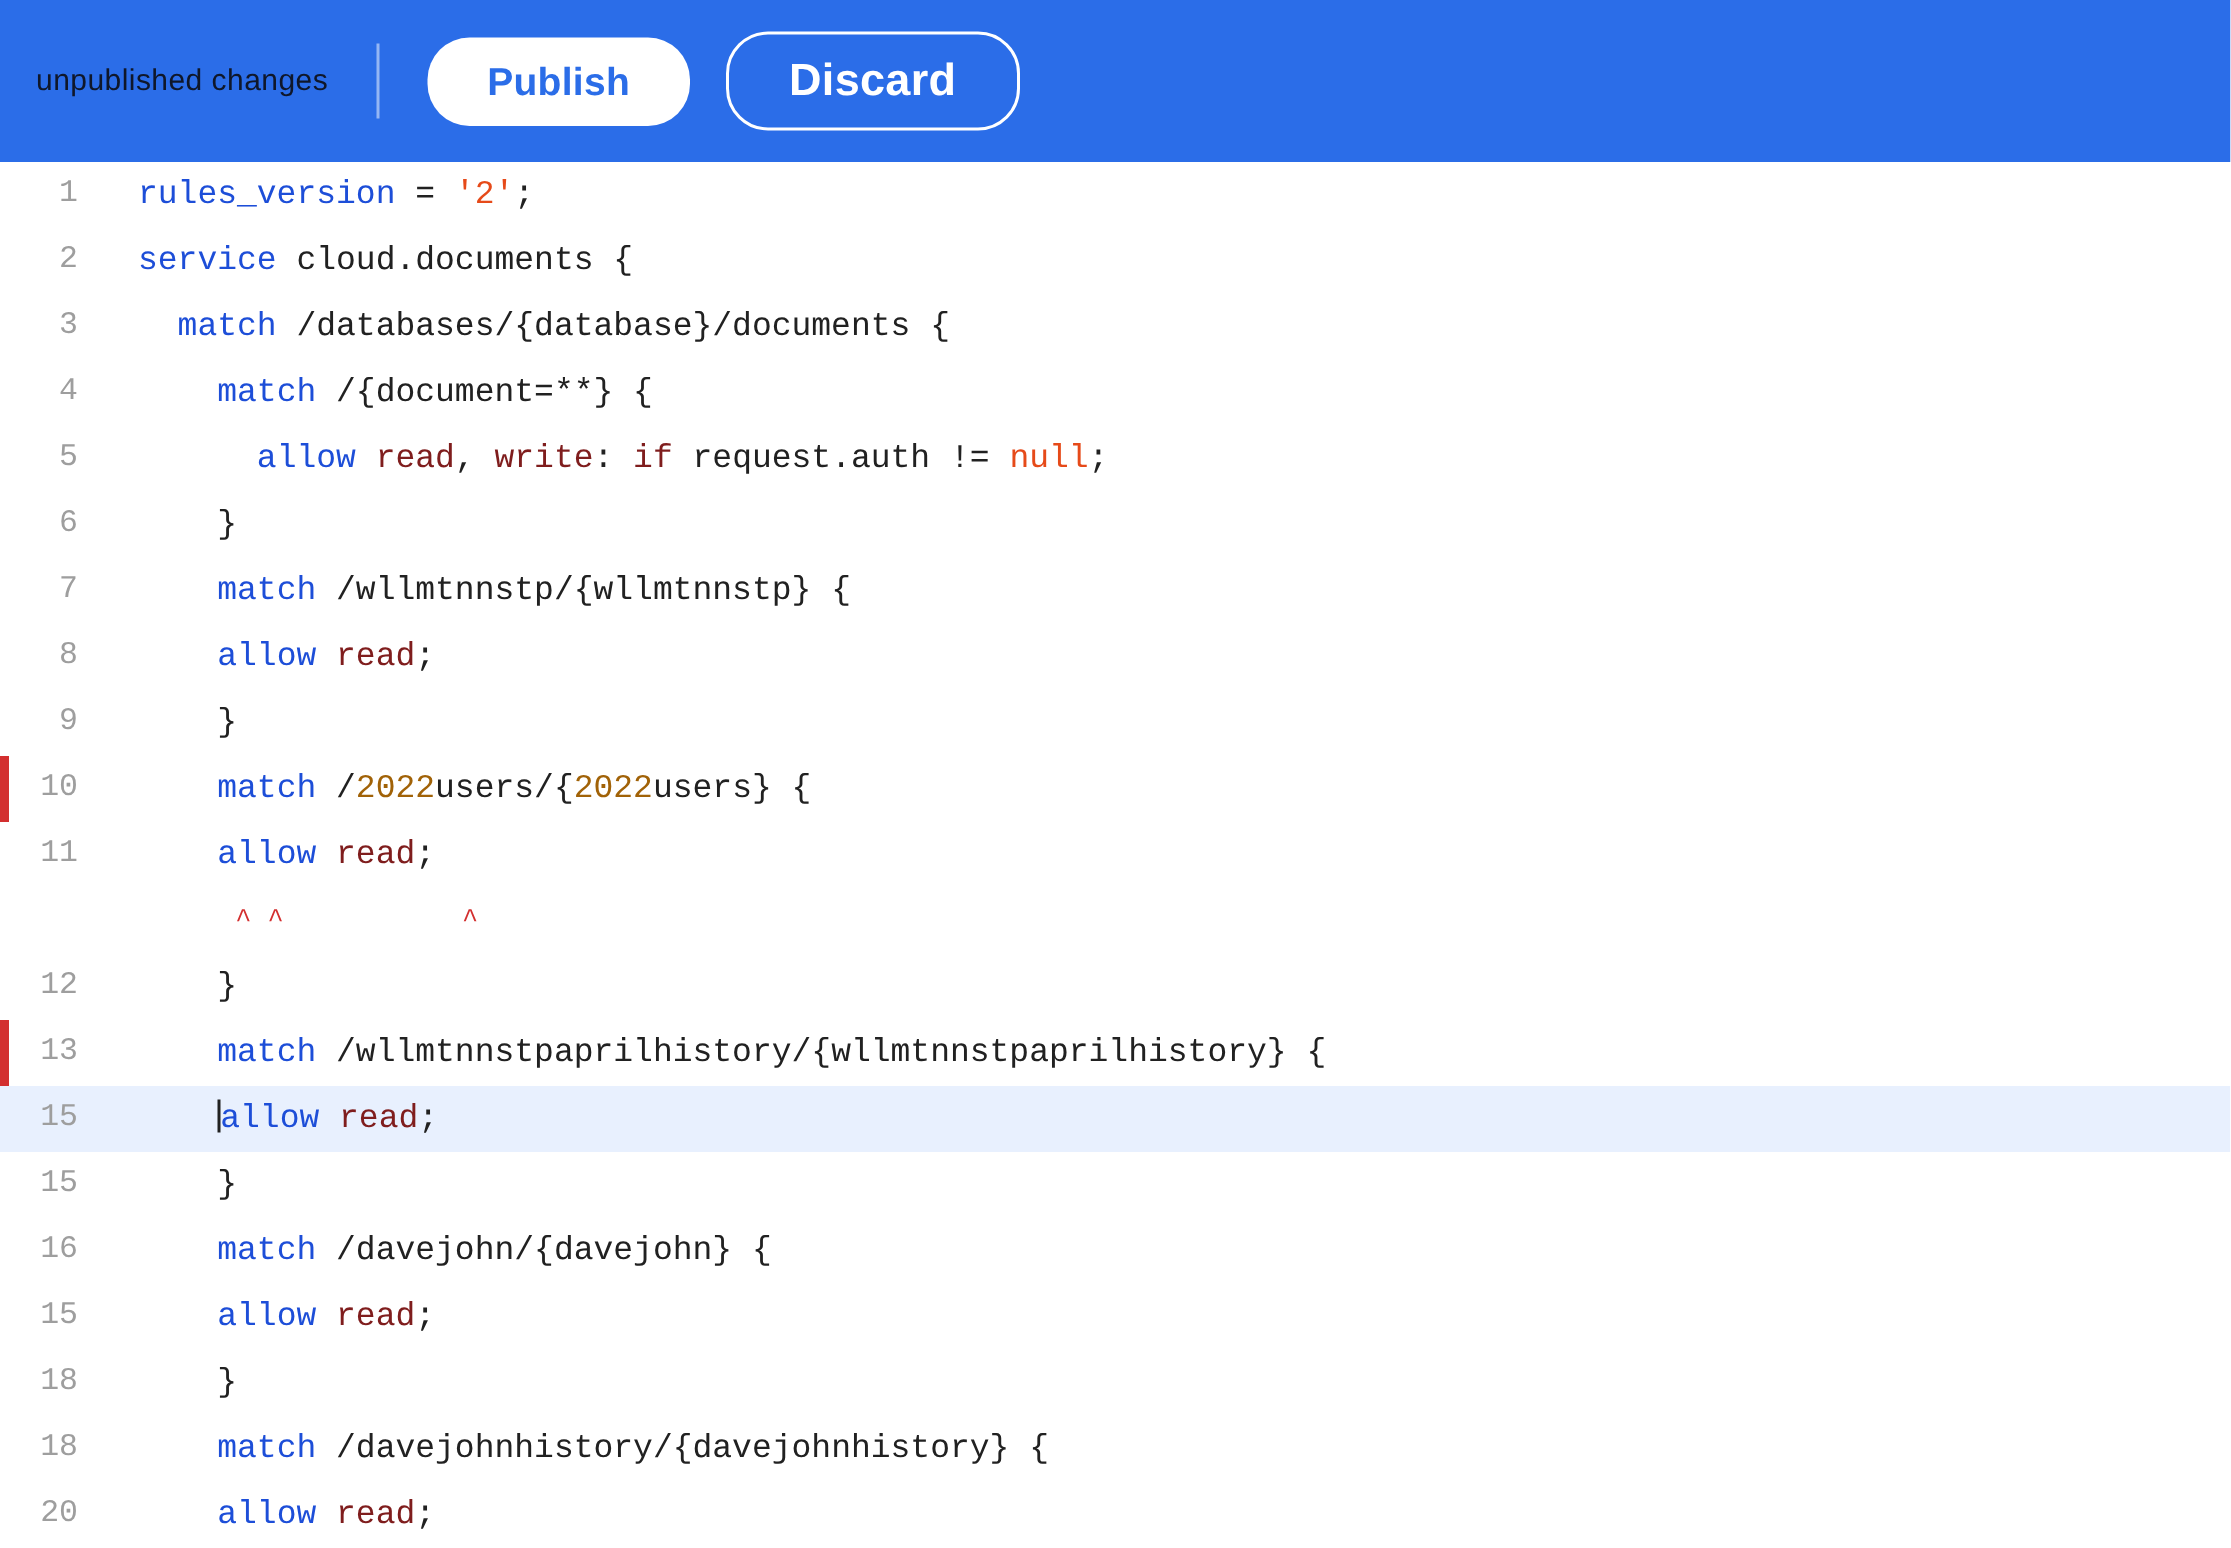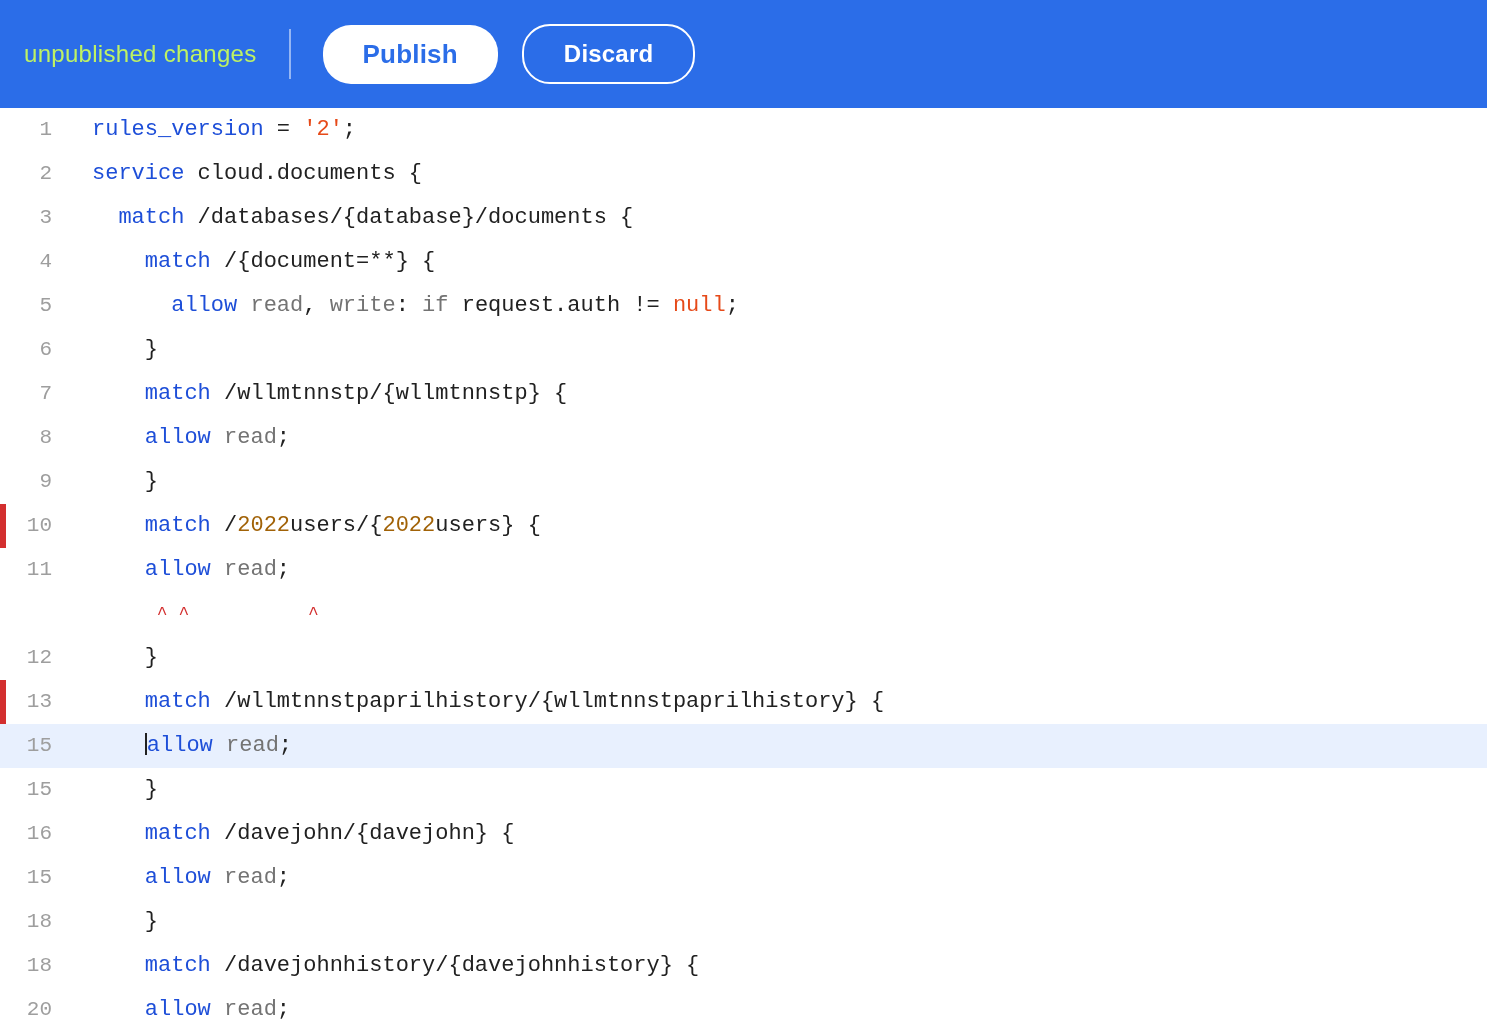--- a/index.html
+++ b/index.html
@@ -19,22 +19,22 @@
     .header-bar {
       background: #2b6de8;
       height: 108px;
       display: flex;
       align-items: center;
       padding: 0 24px;
       gap: 24px;
     }
 
     .unpublished-label {
-      color: #bef264;
-      font-size: 24px;
+      color: #0f172a;
+      font-size: 20px;
       font-weight: 500;
       letter-spacing: 0.3px;
     }
 
     .divider {
       width: 2px;
       height: 50px;
       background: rgba(255,255,255,0.5);
       margin: 0 8px;
     }
@@ -51,21 +51,21 @@
       letter-spacing: 0.2px;
       text-align: right;
     }
 
     .btn-discard {
       background: transparent;
       color: #ffffff;
       border: 2.5px solid #ffffff;
       border-radius: 28px;
       padding: 14px 40px;
-      font-size: 24px;
+      font-size: 30px;
       font-weight: 700;
       cursor: pointer;
       letter-spacing: 0.2px;
     }
 
     
     .editor-area {
       background: #ffffff;
       padding: 0;
       overflow: hidden;
@@ -113,21 +113,21 @@
     .line-content {
       flex: 1;
       padding-left: 12px;
       white-space: pre;
       color: #212121;
     }
 
     
     .kw { color: #1d4ed8; }         
     .str { color: #e64a19; }        
-    .kw-green { color: #737373; }    
+    .kw-green { color: #7f1d1d; }    
     .num-red { color: #a16207; }    
     .plain { color: #212121; }
     .cursor {
       display: inline-block;
       width: 2px;
       background: #212121;
       height: 22px;
       vertical-align: middle;
       margin-right: 0;
       position: relative;

